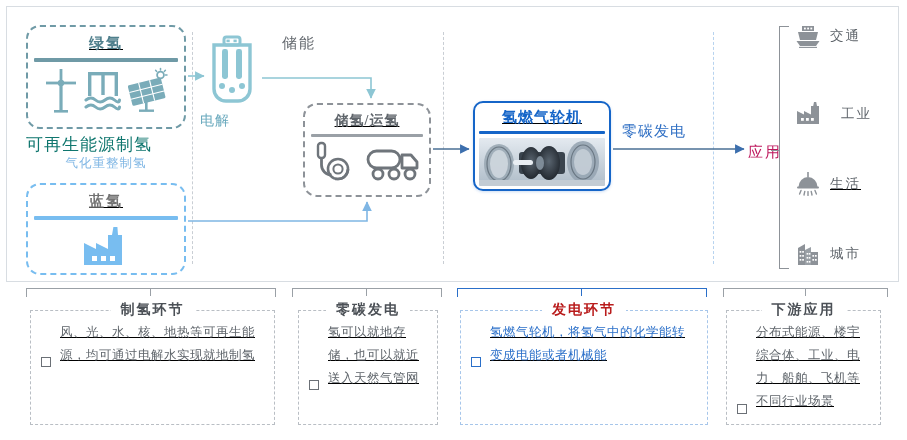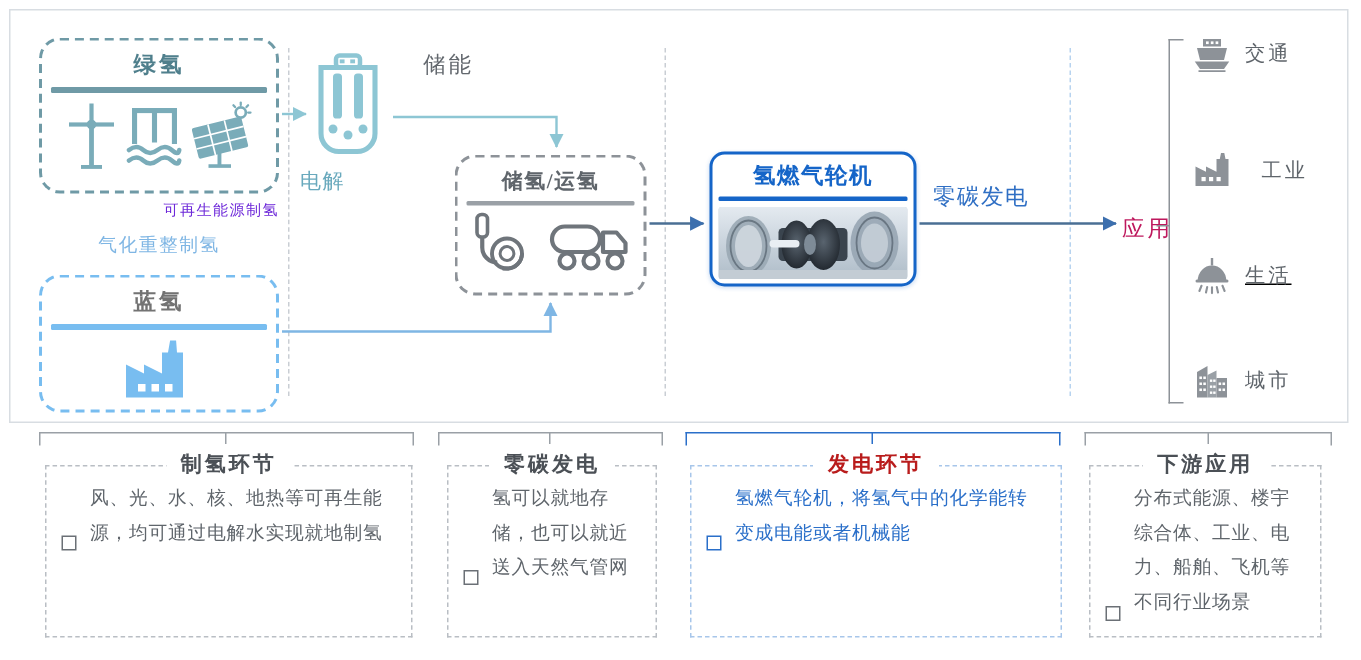--- a/index.html
+++ b/index.html
@@ -7,21 +7,21 @@
   body{
     font-family:"Liberation Serif","DejaVu Serif",serif;
     -webkit-font-smoothing:antialiased;
   }
   #stage{
     position:relative;
     width:907px;height:440px;
     background:#ffffff;
     overflow:hidden;
   }
-  .abs{position:absolute;}
+  .abs{position:absolute;text-decoration:underline;}
 
   
   #outer-frame{
     left:6px;top:6px;width:893px;height:276px;
     border:1px solid #d8dde2;
     background:#ffffff;
     box-sizing:border-box;
   }
 
   
@@ -93,22 +93,22 @@
   #card-turbine .rule{background:#1565c8;height:3px;margin:4px 4px 0 4px;}
   #card-turbine .photo{
     margin:4px auto 0 auto;width:126px;height:48px;
     border-radius:2px;overflow:hidden;position:relative;
     background:#cfd8e0;
   }
 
   
   .lbl{position:absolute;white-space:nowrap;}
   #lbl-renewable{
-    left:26px;top:133px;width:160px;text-align:right;
-    font-size:10px;color:#6d28d9;letter-spacing:1px;
+    left:26px;top:133px;width:160px;text-align:left;
+    font-size:17px;color:#0f766e;letter-spacing:1px;
   }
   #lbl-gasify{
     left:26px;top:155px;width:160px;text-align:center;
     font-size:12.5px;color:#7fb6e4;letter-spacing:1px;
   }
   #lbl-electrolysis{
     left:200px;top:112px;width:64px;
     font-size:14px;color:#69a9bd;letter-spacing:1px;
   }
   #lbl-storage-energy{

